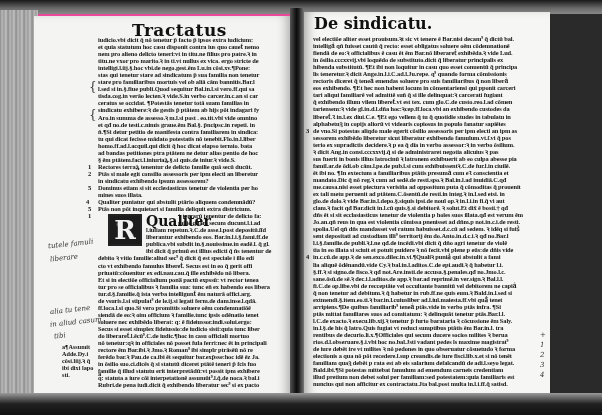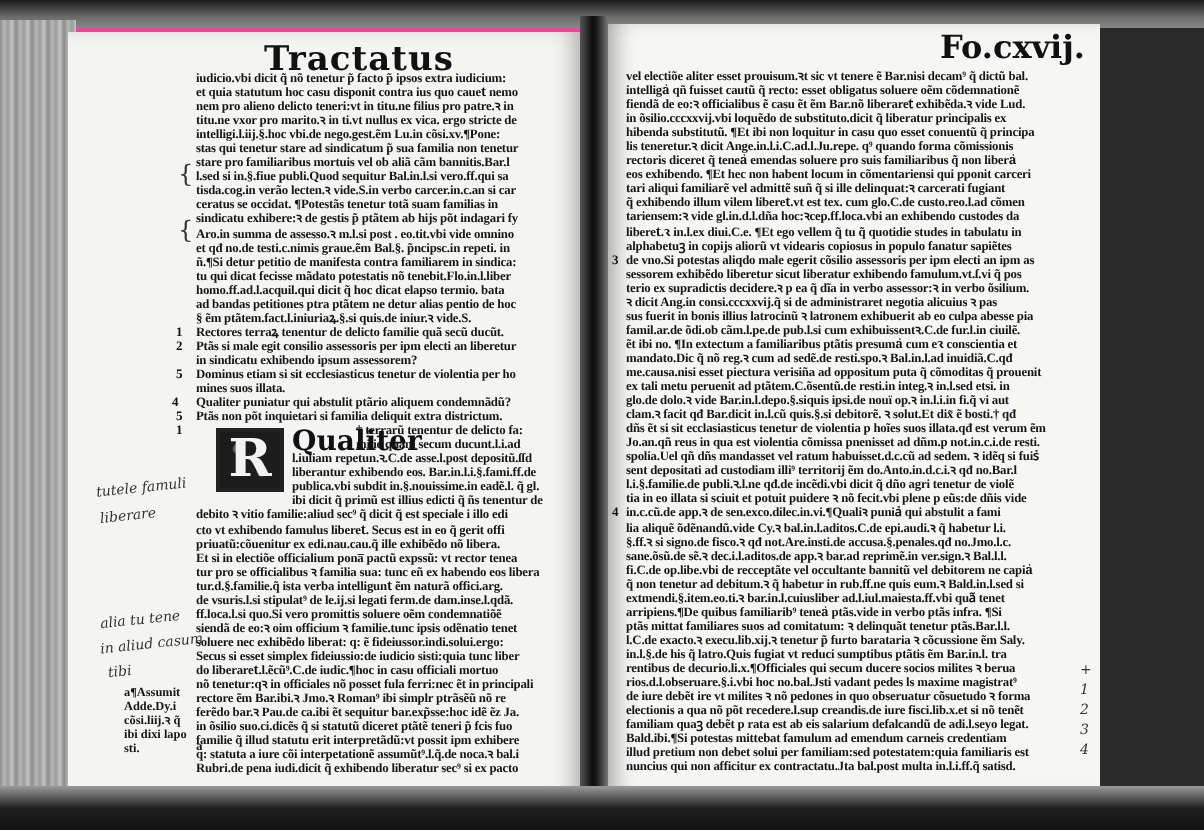--- a/index.html
+++ b/index.html
@@ -43,21 +43,21 @@
   <div class="top-edge"></div>
   <div class="left-fore"></div>
   <div class="right-fore"></div>
 
   <div class="page-left"></div>
   <div class="page-right"></div>
   <div class="gutter"></div>
   <div class="bottom-edge"></div>
 
   <div class="header header-left">Tractatus</div>
-  <div class="header header-right-folio">Fo.cxvij.</div>
+  <div class="header header-right-title">De sindicatu.</div>
 
   <div class="col col-left">
     <p>iudicio.vbi dicit q̃ nõ tenetur p̃ facto p̃ ipsos extra iudicium:</p>
     <p>et quia statutum hoc casu disponit contra ius quo cauetᷣ nemo</p>
     <p>nem pro alieno delicto teneri:vt in titu.ne filius pro patre.ꝛ in</p>
     <p>titu.ne vxor pro marito.ꝛ in ti.vt nullus ex vica. ergo stricte de</p>
     <p>intelligi.l.iij.§.hoc vbi.de nego.gest.ẽm Lu.in cõsi.xv.¶Pone:</p>
     <p>stas qui tenetur stare ad sindicatum p̃ sua familia non tenetur</p>
     <p>stare pro familiaribus mortuis vel ob aliã cãm bannitis.Bar.l</p>
     <p>l.sed si in.§.fiue publi.Quod sequitur Bal.in.l.si vero.ff.qui sa</p>

